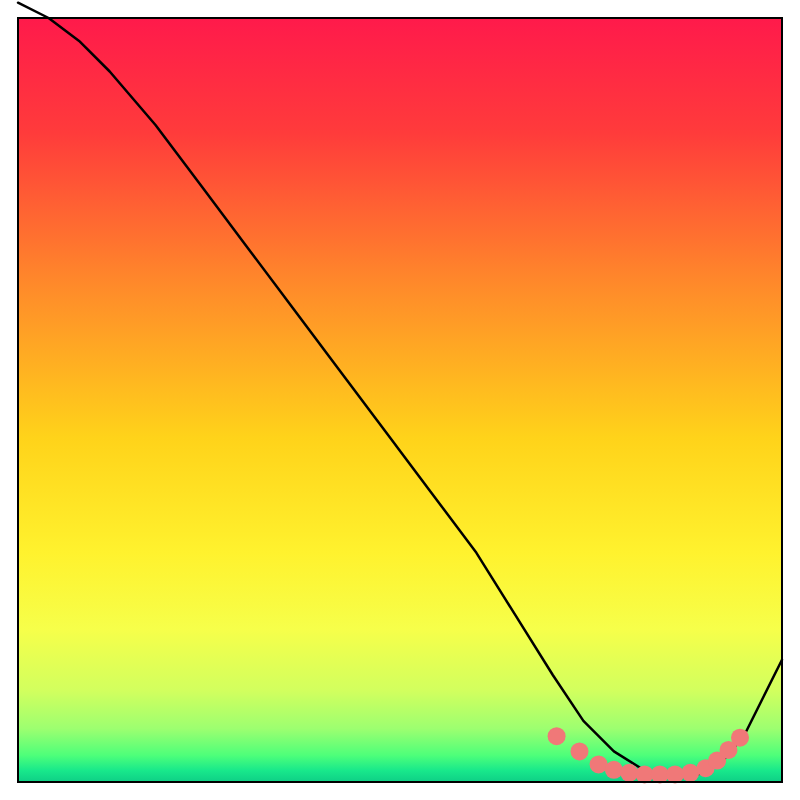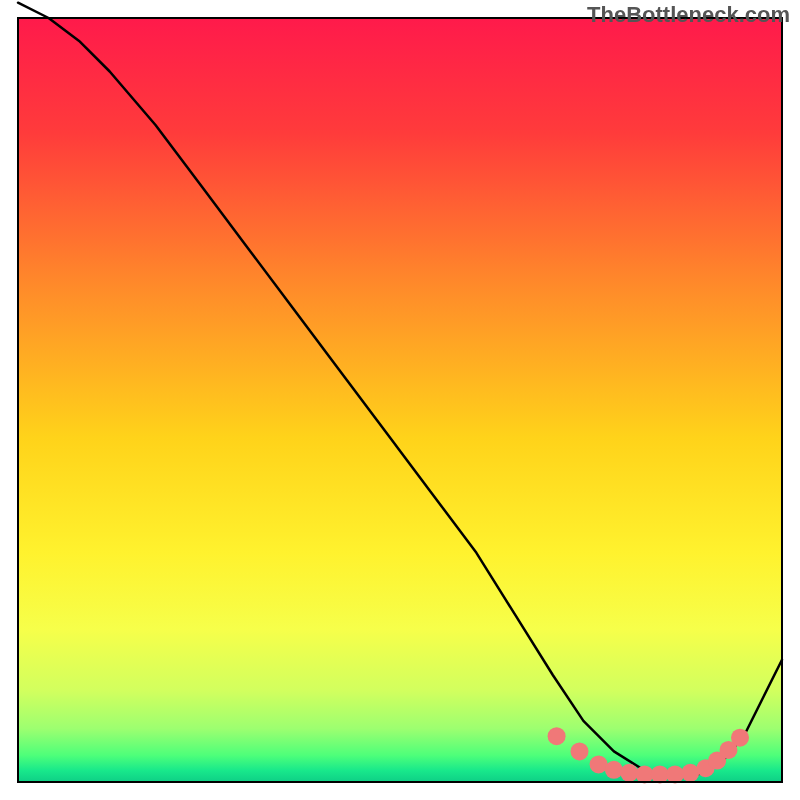--- a/index.html
+++ b/index.html
@@ -29,21 +29,20 @@
   svg {
     position: absolute;
     top: 0;
     left: 0;
     display: block;
   }
 </style>
 </head>
 <body>
 <div id="container">
-  <div id="watermark">TheBottleneck.com</div>
   <svg id="chart-svg" width="800" height="800" viewBox="0 0 800 800">
     <defs>
       <linearGradient id="bgGrad" x1="0" y1="0" x2="0" y2="1">
 
       <stop offset="0%" stop-color="#ff1a4b"></stop>
           <stop offset="15%" stop-color="#ff3b3b"></stop>
           <stop offset="35%" stop-color="#ff8a2a"></stop>
           <stop offset="55.00000000000001%" stop-color="#ffd31a"></stop>
           <stop offset="70%" stop-color="#fff22e"></stop>
           <stop offset="80%" stop-color="#f6ff4a"></stop>

